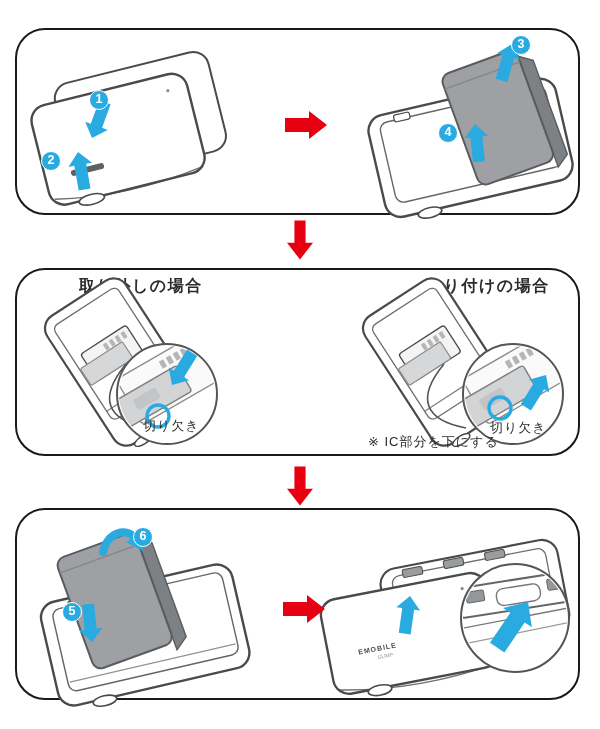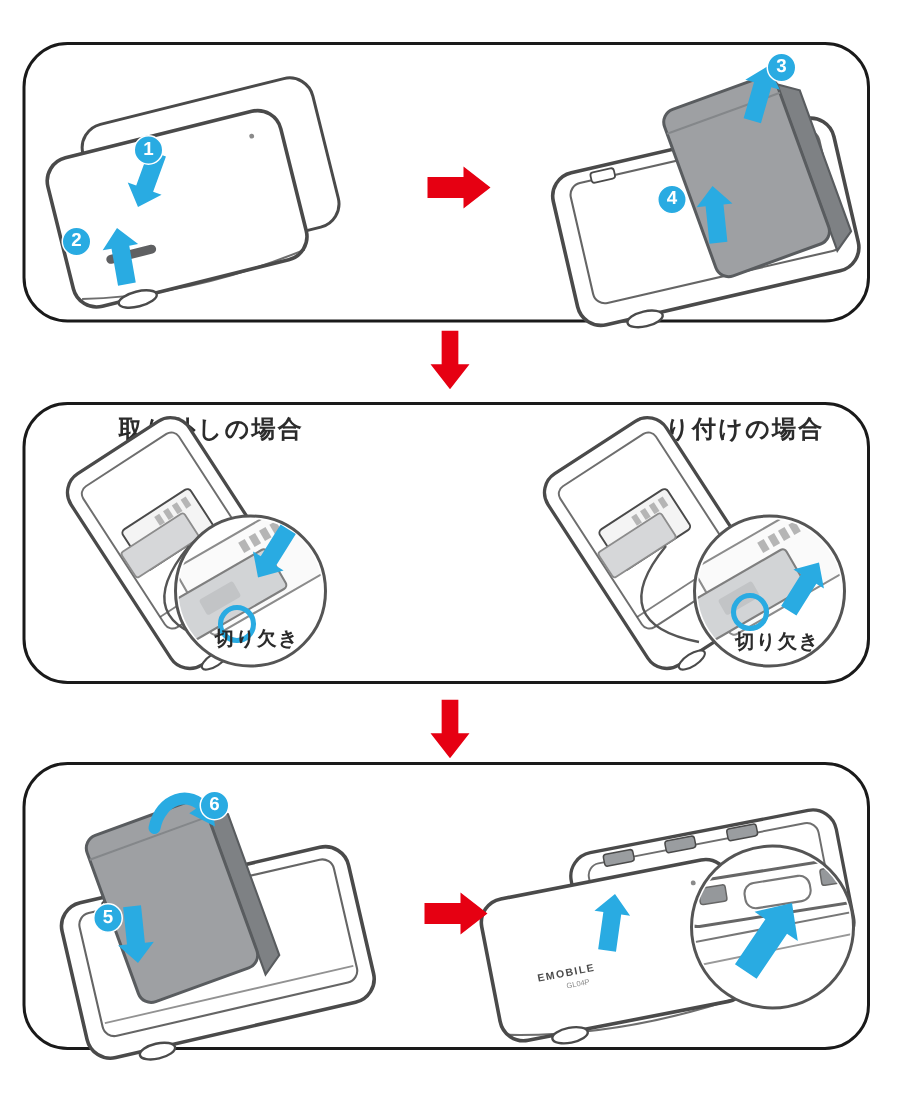--- a/index.html
+++ b/index.html
@@ -4,21 +4,21 @@
 <style>
   html,body{margin:0;padding:0;background:#ffffff;}
   .stage{position:relative;width:600px;height:729px;background:#ffffff;overflow:hidden;
          font-family:"Liberation Sans","DejaVu Sans",sans-serif;}
   .panel{position:absolute;border:2.6px solid #1a1a1a;border-radius:30px;background:#ffffff;}
   #panel-top{left:15px;top:28px;width:561px;height:183px;}
   #panel-mid{left:15px;top:268px;width:561px;height:184px;}
   #panel-bot{left:15px;top:508px;width:561px;height:188px;}
   .jp{position:absolute;color:#2b2b2b;white-space:nowrap;}
   .heading{font-size:16px;font-weight:600;letter-spacing:1.5px;}
-  .small-label{font-size:13px;font-weight:700;letter-spacing:1px;}
+  .small-label{font-size:13px;font-weight:400;letter-spacing:1px;}
   .badge{position:absolute;width:20px;height:20px;box-sizing:border-box;border-radius:50%;
          background:#29ABE2;border:1.5px solid #ffffff;color:#ffffff;font-weight:bold;
          font-size:12.5px;line-height:17px;text-align:center;z-index:6;}
   svg{position:absolute;overflow:visible;}
   .illu{z-index:2;}
   .redarrow{z-index:3;}
 </style>
 </head>
 <body>
 
@@ -153,20 +153,21 @@
         <rect x="82" y="76" width="76" height="30" rx="3" fill="#d2d4d6" stroke="#7f7f7f" stroke-width="1.4"></rect>
         <rect x="102" y="84" width="26" height="12" rx="2" fill="#c2c4c6" stroke="none"></rect>
       </g>
     </g>
     <use href="#up-arr" fill="#29ABE2" transform="translate(168,77) rotate(32)"></use>
     <circle cx="122" cy="110" r="11" fill="none" stroke="#29ABE2" stroke-width="3.4"></circle>
   </svg>
 
   <div class="jp small-label" style="left:143px;top:417px;z-index:5;">切り欠き</div>
   <div class="jp small-label" style="left:490px;top:419px;z-index:5;">切り欠き</div>
+  <div class="jp small-label" style="left:368px;top:433px;z-index:5;">※ IC部分を下にする</div>
 
   <svg class="redarrow" style="left:287px;top:466px;" width="26" height="40" viewBox="0 0 28 42">
     <polygon points="8,0 20,0 20,24 28,24 14,42 0,24 8,24" fill="#E60012"></polygon>
   </svg>
 
   <div class="panel" id="panel-bot"></div>
 
   <svg class="illu" style="left:25px;top:524px;" width="255" height="172" viewBox="0 0 255 172">
     <g transform="rotate(-13 120 110)" fill="#ffffff" stroke="#4a4a4a">
       <rect x="22" y="58" width="196" height="106" rx="16" stroke-width="2.4"></rect>

